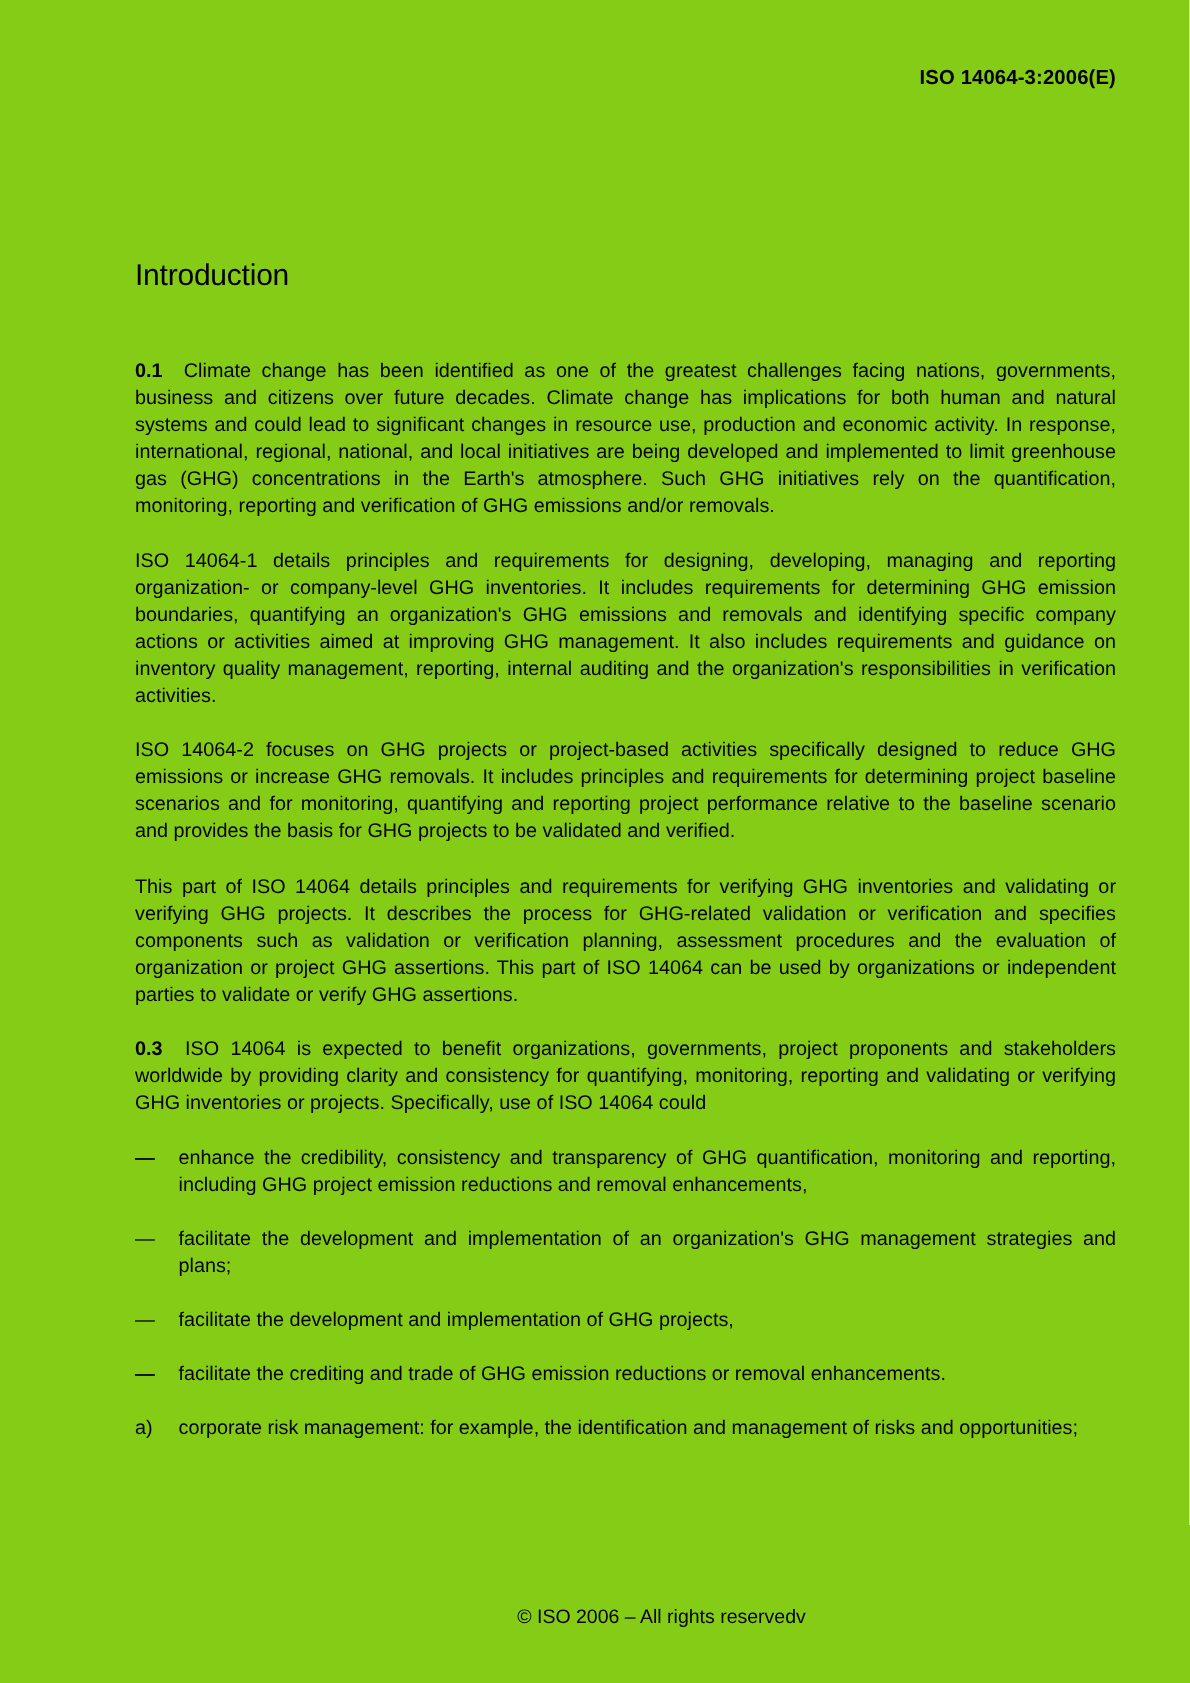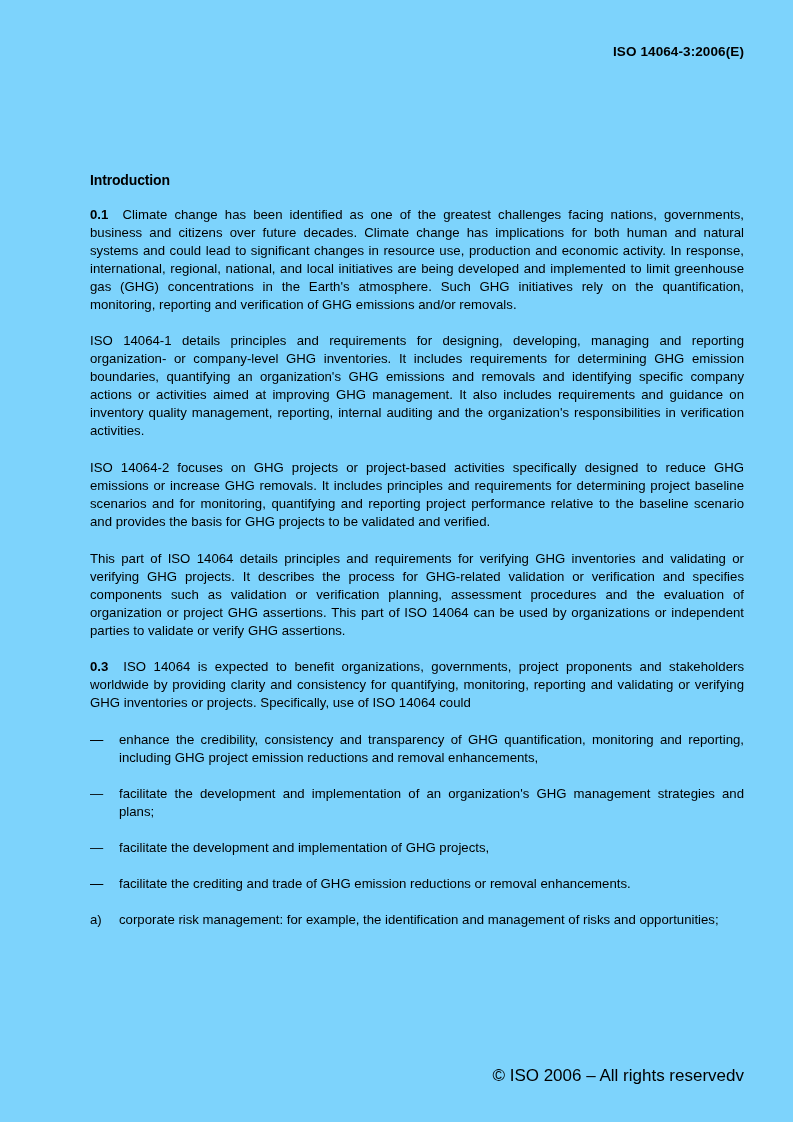--- a/index.html
+++ b/index.html
@@ -9,21 +9,21 @@
     background: #ffffff;
   }
   body {
     font-family: "Liberation Sans", sans-serif;
     color: #000000;
   }
   .page {
     position: relative;
     width: 793px;
     height: 1122px;
-    background: #7dd3fc;
+    background: #84cc16;
     overflow: hidden;
     box-sizing: border-box;
   }
   
   .doc-header {
     position: absolute;
     top: 44px;
     left: 90px;
     right: 49px;
     text-align: right;
@@ -33,23 +33,23 @@
     line-height: 1.2;
   }
   
   .content {
     position: absolute;
     top: 172px;
     left: 90px;
     width: 654px;
   }
   h1.section-title {
-    font-size: 14px;
-    font-weight: bold;
-    margin: 0 0 17px 0;
+    font-size: 20px;
+    font-weight: normal;
+    margin: 0 0 42px 0;
     letter-spacing: -0.15px;
     line-height: 1.2;
   }
   p.para {
     font-size: 13.2px;
     line-height: 1.365;
     text-align: justify;
     margin: 0 0 18.5px 0;
     letter-spacing: 0.01px;
     -webkit-hyphens: none;
@@ -104,22 +104,22 @@
     margin-bottom: 18px;
   }
   
   .doc-footer {
     position: absolute;
     left: 90px;
     right: 49px;
     bottom: 36px;
     display: flex;
     align-items: baseline;
-    justify-content: flex-end;
-    font-size: 17px;
+    justify-content: center;
+    font-size: 13px;
     line-height: 1.2;
     margin-left: 48px;
   }
   .doc-footer .copyright { white-space: nowrap; }
   .doc-footer .page-no { white-space: nowrap; }
 </style>
 </head>
 <body>
 
 <div class="page">

